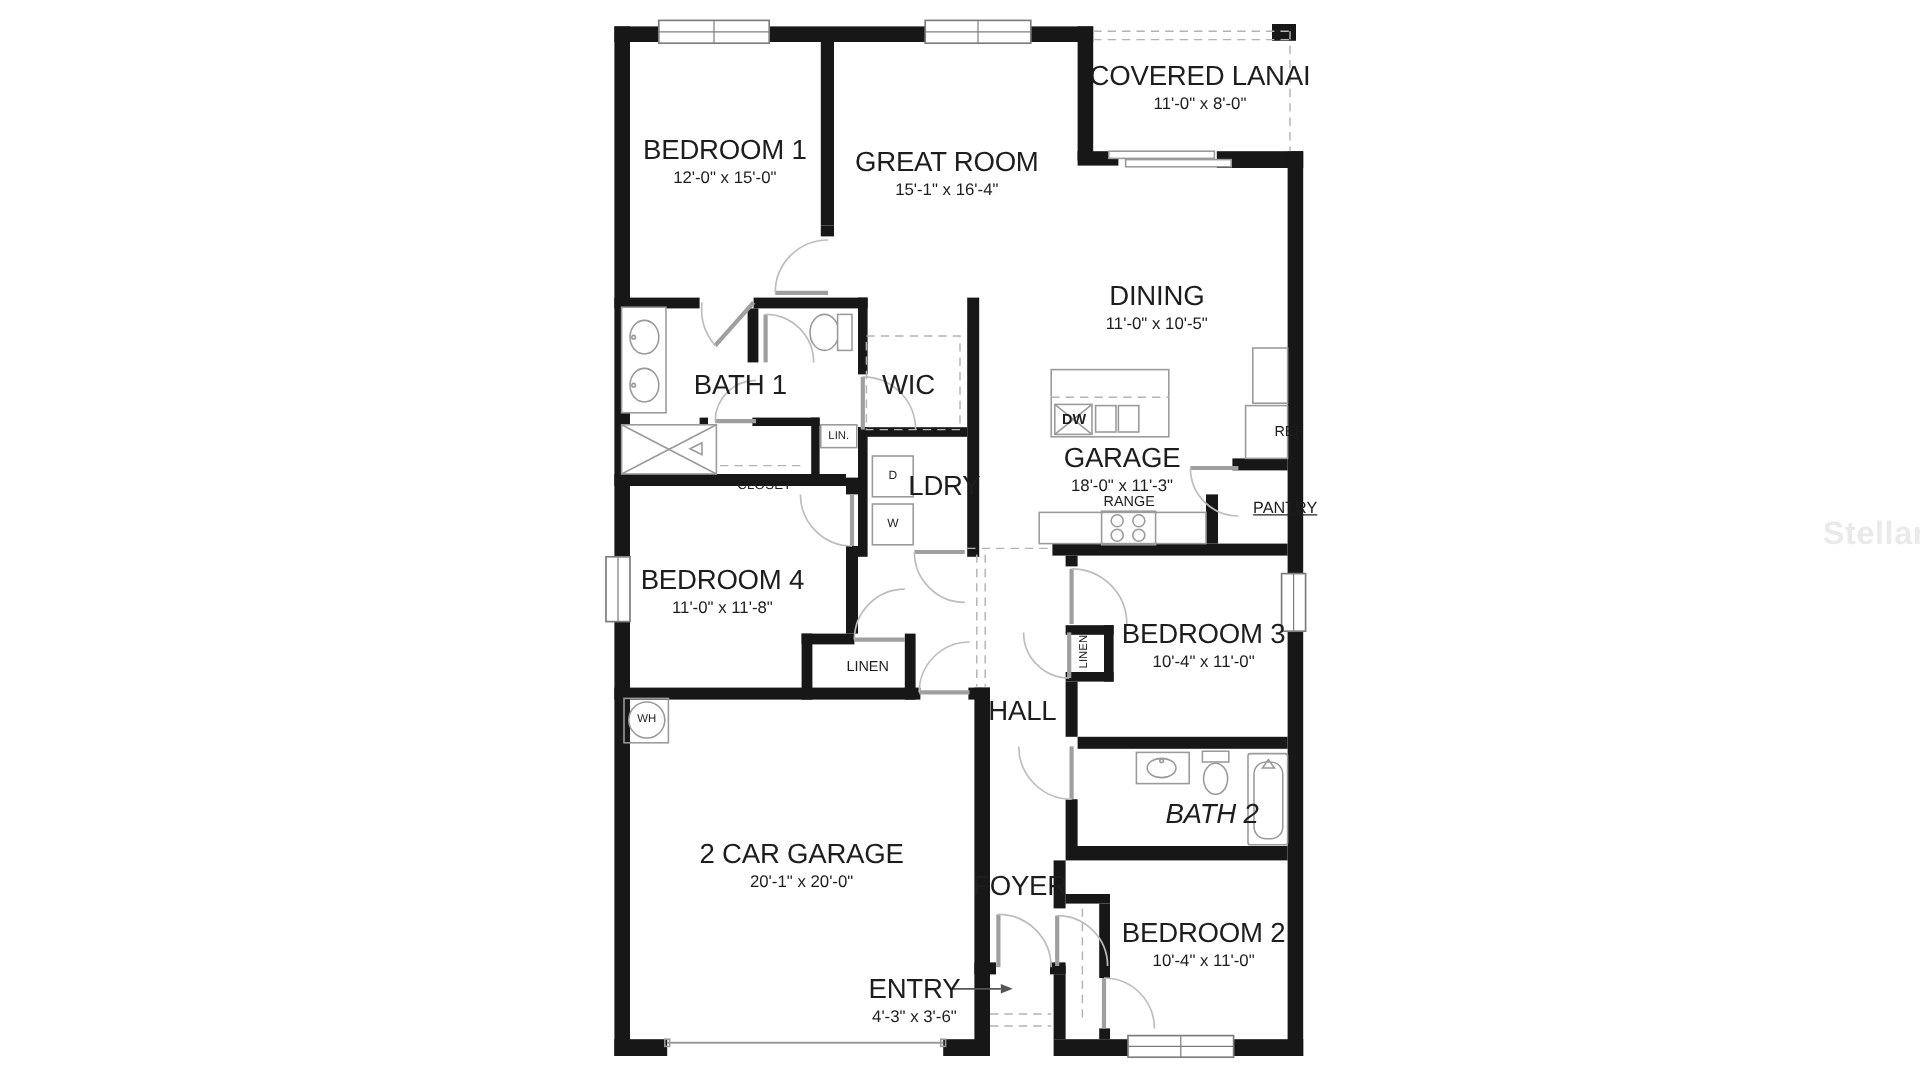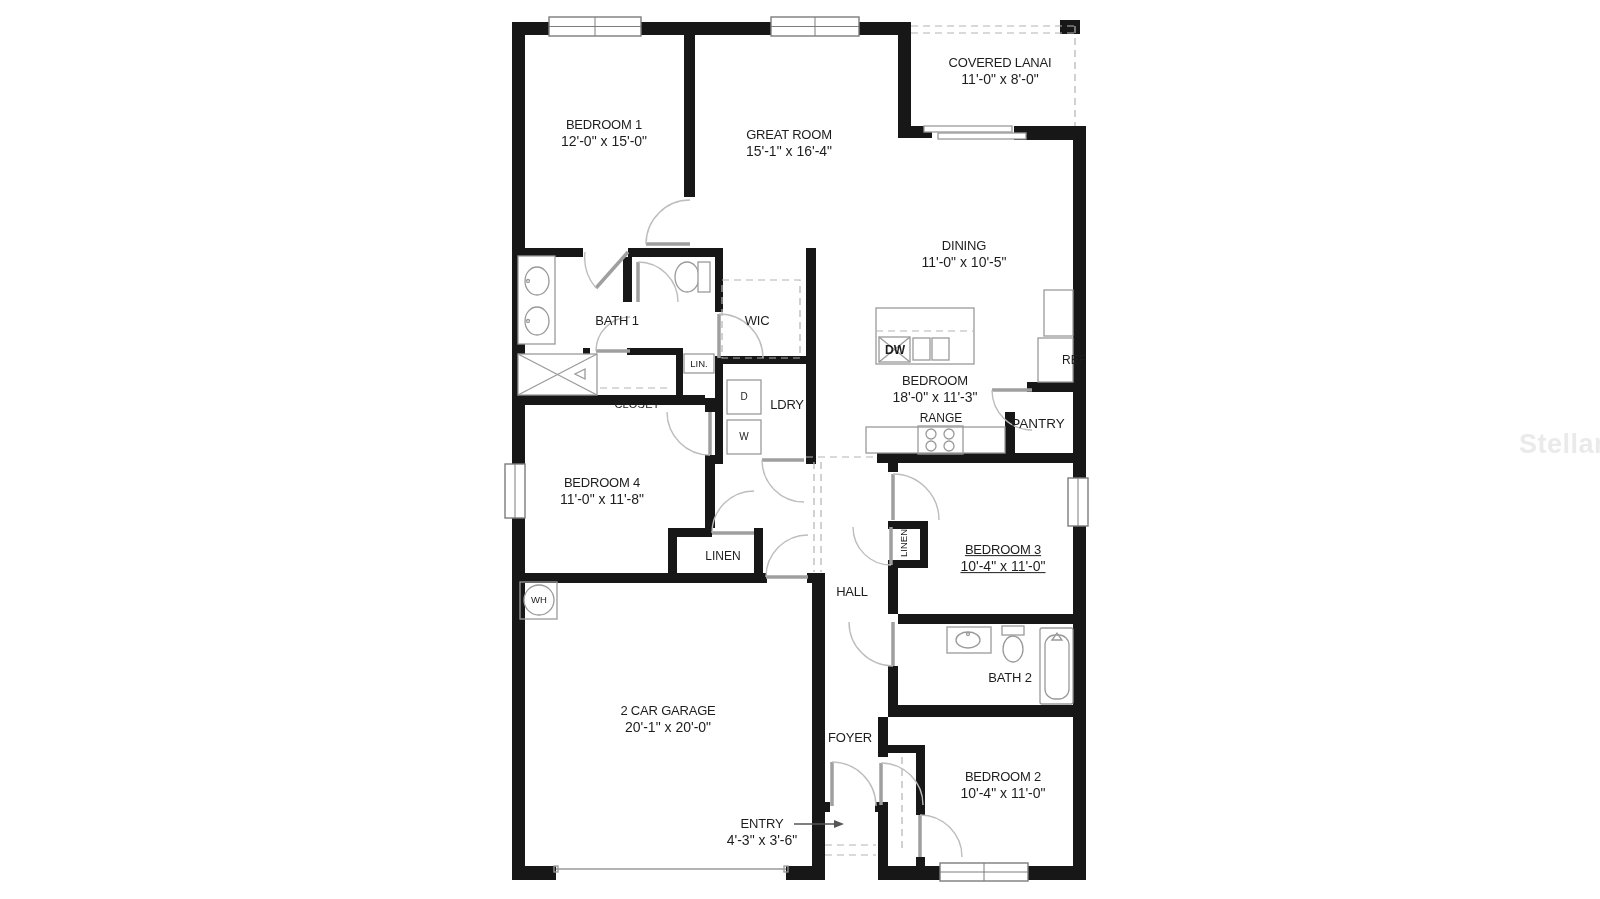--- a/index.html
+++ b/index.html
@@ -14,21 +14,21 @@
   .arc{fill:none;stroke:#bdbdbd;stroke-width:1.4;}
   .leaf{stroke:#9f9f9f;stroke-width:3.5;}
   .dash{fill:none;stroke:#b3b3b3;stroke-width:1.2;stroke-dasharray:7 5;}
   .win{fill:#ffffff;stroke:#7d7d7d;stroke-width:1.4;}
   .winl{stroke:#7d7d7d;stroke-width:1;}
   .thin{stroke:#9a9a9a;stroke-width:1.6;}
   .lbl{
     position:absolute;transform:translate(-50%,-50%);
     text-align:center;white-space:nowrap;color:#1d1d1d;line-height:1.25;
   }
-  .nm{font-size:13px;letter-spacing:-0.2px;}
+  .nm{font-size:23px;letter-spacing:-0.2px;}
   .dm{font-size:14px;}
   .sm12{font-size:12px;}
   .sm13{font-size:13.5px;}
   .sm11{font-size:11px;letter-spacing:0.2px;margin-top:28px;}
   .sm10{font-size:10px;}
   .sm9{font-size:9.5px;}
   .rot{transform:translate(-50%,-50%) rotate(-90deg);}
   .watermark{
     position:absolute;left:1519px;top:429px;
     font-size:27px;color:#eaeaea;font-weight:bold;letter-spacing:0.5px;
@@ -306,35 +306,35 @@
 <div class="lbl" style="left:617px;top:321px;">
   <div class="nm">BATH 1</div>
 </div>
 <div class="lbl" style="left:757px;top:321px;">
   <div class="nm">WIC</div>
 </div>
 <div class="lbl" style="left:787px;top:405px;">
   <div class="nm">LDRY</div>
 </div>
 <div class="lbl" style="left:935px;top:390px;">
-  <div class="nm">BEDROOM</div>
+  <div class="nm">GARAGE</div>
   <div class="dm">18'-0" x 11'-3"</div>
 </div>
 <div class="lbl" style="left:602px;top:492px;">
   <div class="nm">BEDROOM 4</div>
   <div class="dm">11'-0" x 11'-8"</div>
 </div>
-<div class="lbl" style="left:1003px;top:559px;text-decoration:underline;">
+<div class="lbl" style="left:1003px;top:537px;">
   <div class="nm">BEDROOM 3</div>
   <div class="dm">10'-4" x 11'-0"</div>
 </div>
 <div class="lbl" style="left:852px;top:592px;">
   <div class="nm">HALL</div>
 </div>
-<div class="lbl" style="left:1010px;top:678px;">
+<div class="lbl" style="left:1010px;top:678px;font-style:italic;">
   <div class="nm">BATH 2</div>
 </div>
 <div class="lbl" style="left:668px;top:720px;">
   <div class="nm">2 CAR GARAGE</div>
   <div class="dm">20'-1" x 20'-0"</div>
 </div>
 <div class="lbl" style="left:850px;top:738px;">
   <div class="nm">FOYER</div>
 </div>
 <div class="lbl" style="left:762px;top:833px;">
@@ -349,15 +349,15 @@
 <div class="lbl sm11" style="left:637px;top:377px;">CLOSET</div>
 <div class="lbl sm9" style="left:699px;top:364px;">LIN.</div>
 <div class="lbl sm9 rot" style="left:904px;top:543px;">LINEN</div>
 <div class="lbl sm12" style="left:723px;top:556px;">LINEN</div>
 <div class="lbl sm9" style="left:539px;top:600px;">WH</div>
 <div class="lbl sm10" style="left:744px;top:397px;">D</div>
 <div class="lbl sm10" style="left:744px;top:437px;">W</div>
 <div class="lbl sm12" style="left:895px;top:350px;font-weight:bold;">DW</div>
 <div class="lbl sm12" style="left:1074px;top:360px;">REF</div>
 <div class="lbl sm12" style="left:941px;top:418px;">RANGE</div>
-<div class="lbl sm13" style="left:1038px;top:424px;">PANTRY</div>
+<div class="lbl sm13" style="left:1071px;top:424px;text-decoration:underline;">PANTRY</div>
 
 <div class="watermark">StellarMLS</div>
 
 </body></html>

